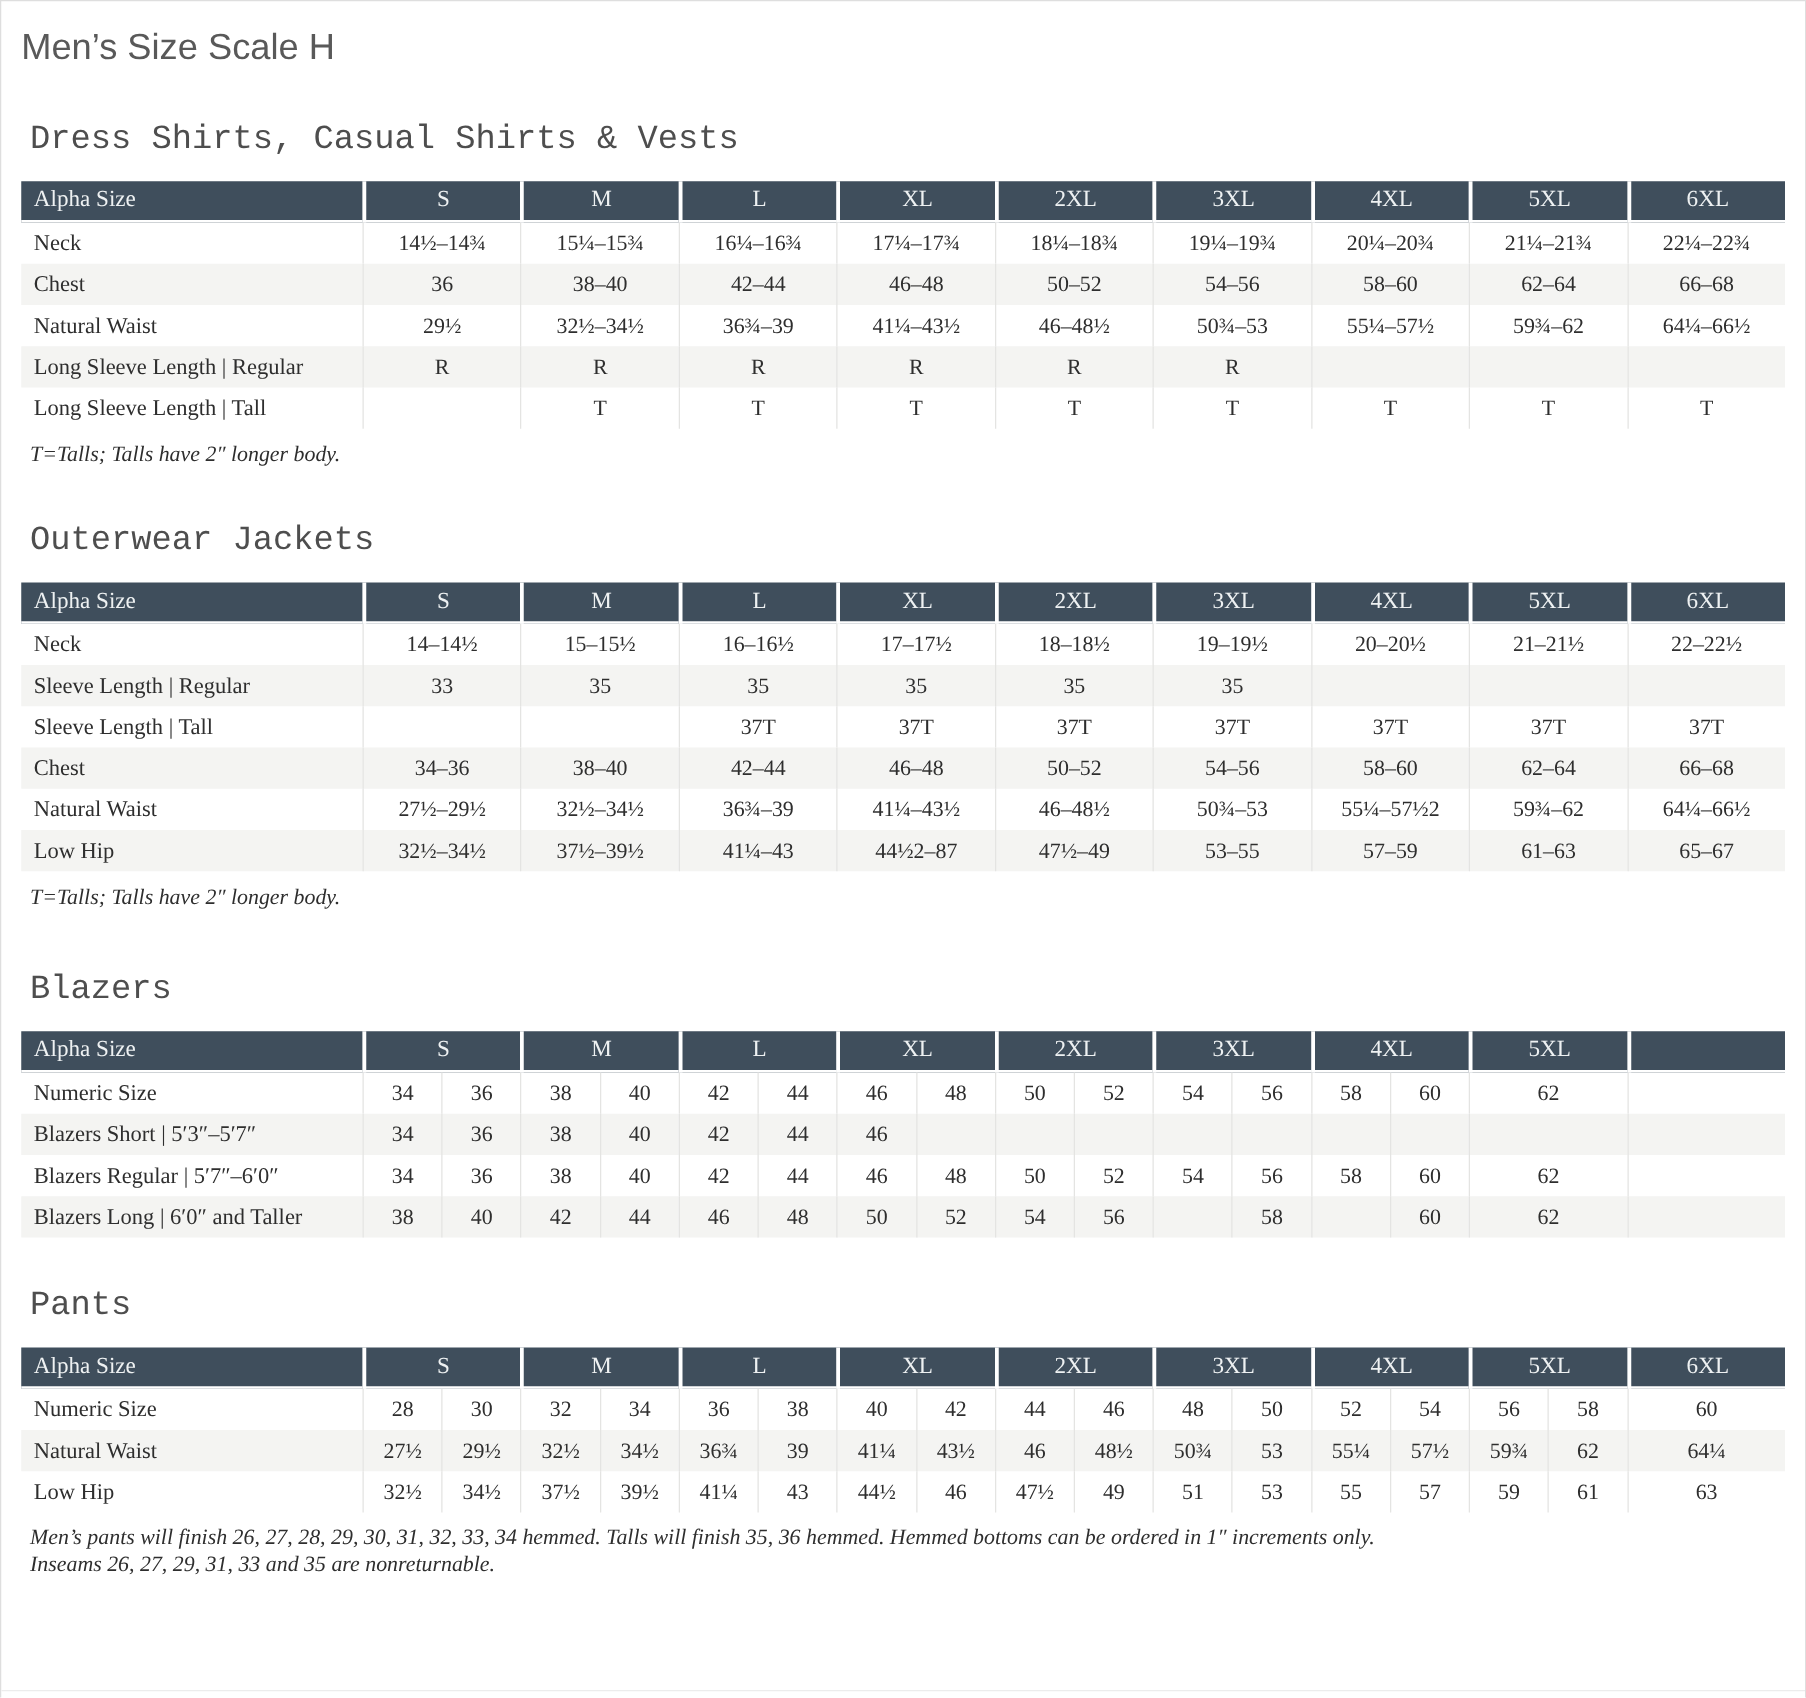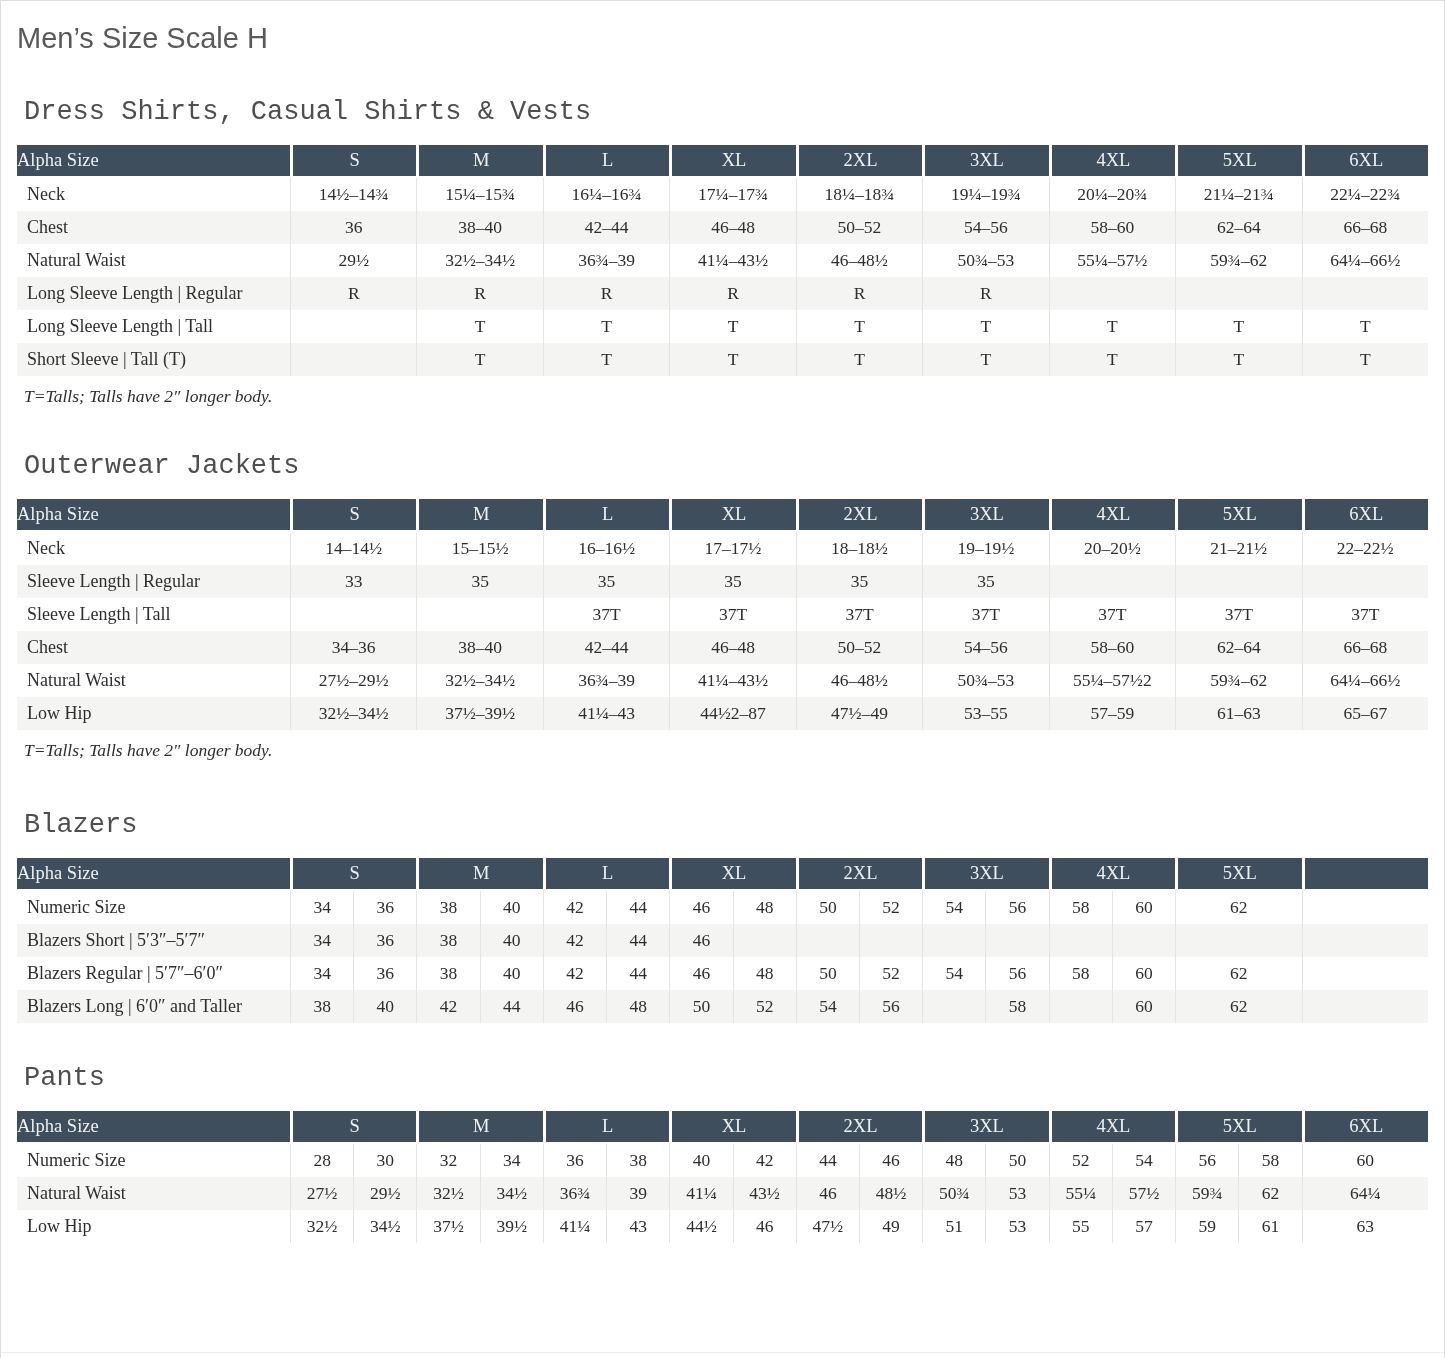--- a/index.html
+++ b/index.html
@@ -27,21 +27,21 @@
   .sec-3 h2 { margin-top: 40px; }
 
   table { width: 100%; border-collapse: separate; border-spacing: 0; table-layout: fixed; margin-top: 17px; }
   col.c-label { width: 19.35%; }
   th {
     background: var(--header-bg, #3f4e5c); color: var(--header-text, #eef1f2);
     font-weight: 400; font-size: 18.5px; height: 31px; padding: 0;
     border-bottom: 2px solid #ffffff;
   }
   th + th { border-left: 3px solid #ffffff; }
-  th.label { text-align: left; }
+  th.label { text-align: left; padding-left: 10px; }
   td { height: 33px; text-align: center; font-size: 17.5px; padding: 0; color: var(--text, #2e2e2e); }
   td + td { border-left: 1px solid #e4e4e2; }
   td.label { text-align: left; padding-left: 10px; font-size: 18px; white-space: nowrap; overflow: hidden; }
   tbody tr:nth-child(even) td { background: var(--alt-row, #f4f4f2); }
 
   .halves { display: flex; height: 33px; }
   .halves span { flex: 1; line-height: 33px; }
   .halves span:first-child { border-right: 1px solid #e4e4e2; }
 
   .footnote {
@@ -146,32 +146,20 @@
               <td></td>
               <td>T</td>
               <td>T</td>
               <td>T</td>
               <td>T</td>
               <td>T</td>
               <td>T</td>
               <td>T</td>
               <td>T</td>
             </tr>
-            <tr>
-              <td class="label">Short Sleeve  |  Tall (T)</td>
-              <td></td>
-              <td>T</td>
-              <td>T</td>
-              <td>T</td>
-              <td>T</td>
-              <td>T</td>
-              <td>T</td>
-              <td>T</td>
-              <td>T</td>
-            </tr>
           </tbody>
         </table>
       </div>
     <div class="footnote">
         <div>T=Talls; Talls have 2″ longer body.</div>
       </div>
   </section>
 
   <section class="sec-1">
     <h2>Outerwear Jackets</h2>
@@ -692,17 +680,21 @@
                 <div class="halves">
                   <span>59</span>
                   <span>61</span>
                 </div>
               </td>
               <td>63</td>
             </tr>
           </tbody>
         </table>
       </div>
+    <div class="footnote">
+        <div>Men’s pants will finish 26, 27, 28, 29, 30, 31, 32, 33, 34 hemmed. Talls will finish 35, 36 hemmed. Hemmed bottoms can be ordered in 1″ increments only.</div>
+        <div>Inseams 26, 27, 29, 31, 33 and 35 are nonreturnable.</div>
+      </div>
   </section>
 
 </div>
 
 <div class="bottom-edge"></div>
 
 </body></html>

